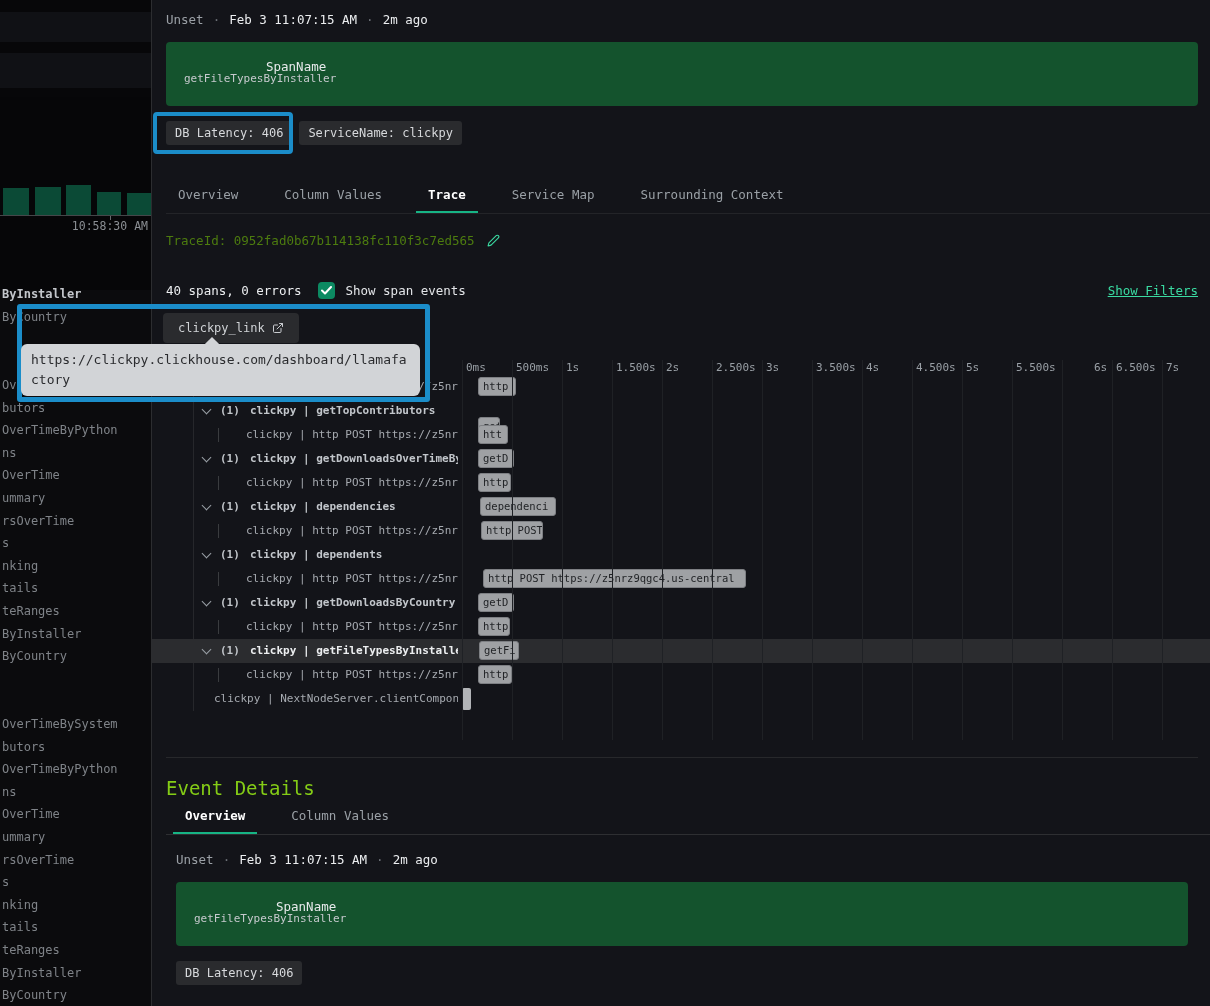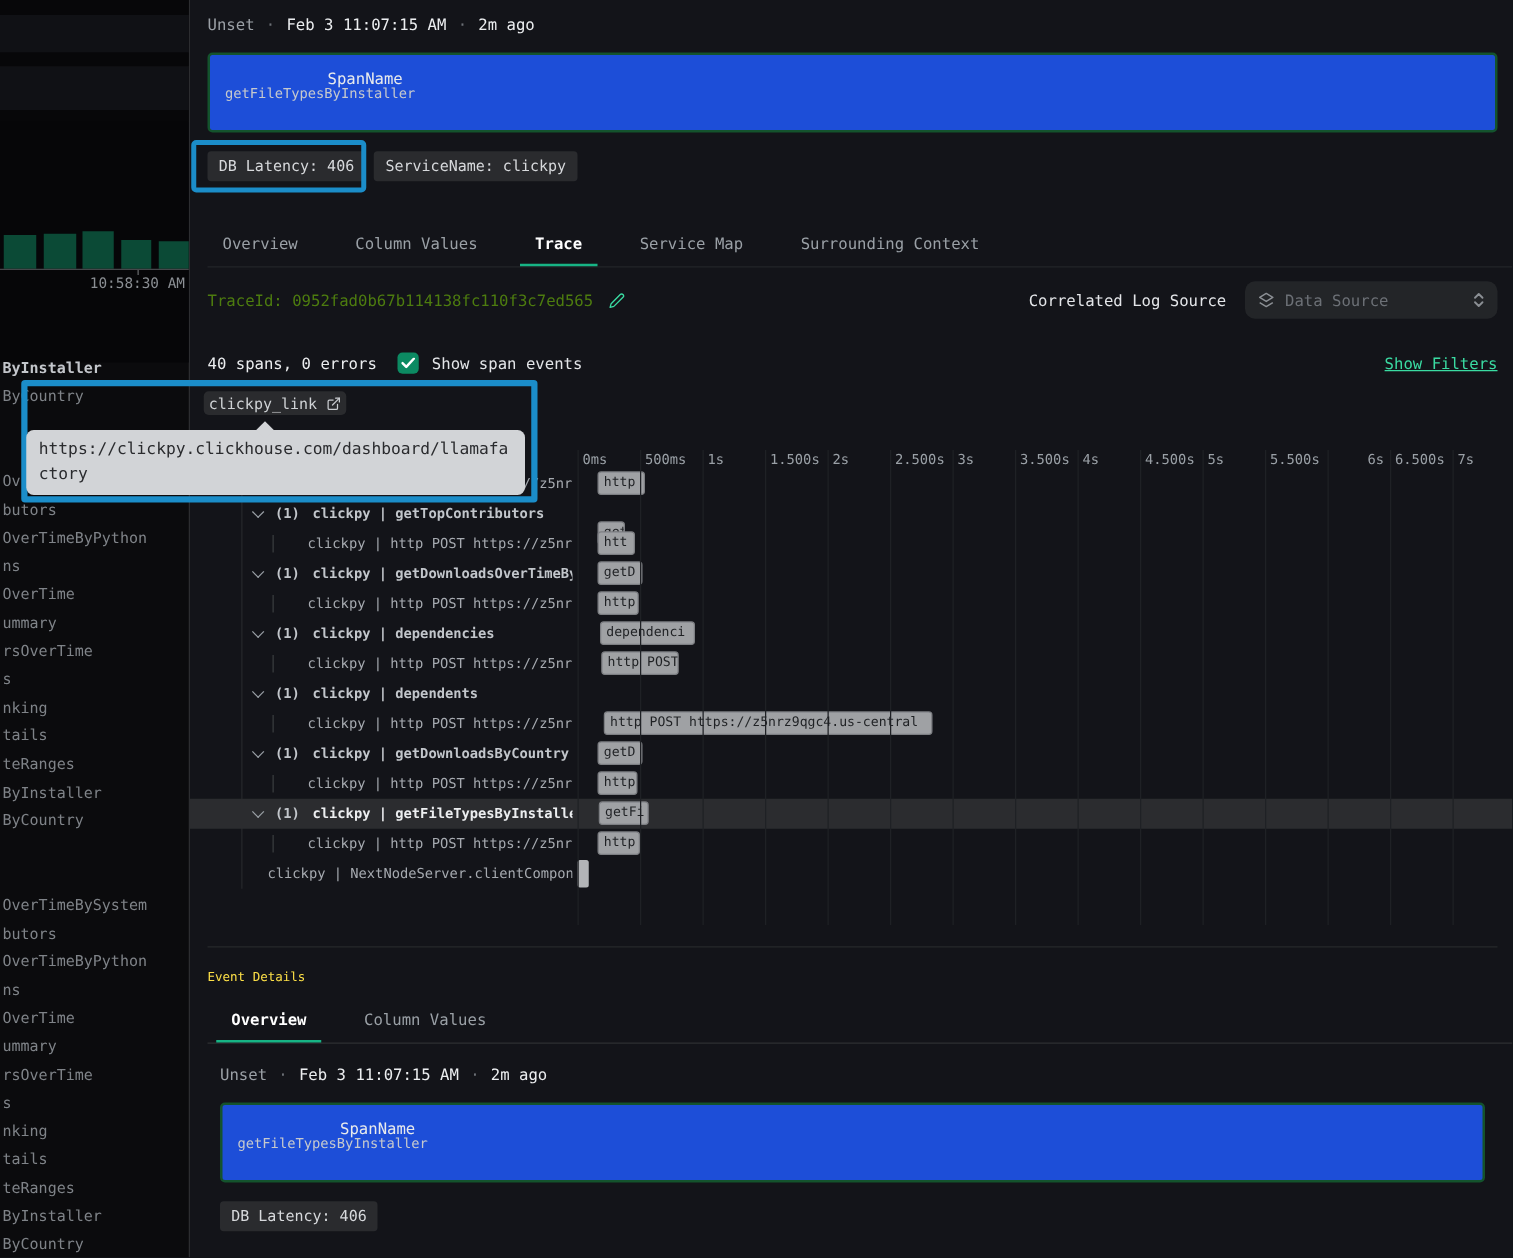--- a/index.html
+++ b/index.html
@@ -30,21 +30,21 @@
                   white-space:nowrap; overflow:hidden; cursor:pointer; }
   .side-list li.active { color:#c3c6cb; font-weight:700; }
   .side-list.top { top:283px; } .side-list.mid { top:374px; } .side-list.bot { top:713px; }
 
   
   .main { position:absolute; left:152px; top:0; width:1058px; height:1006px; background:#131419; }
   .hdr-time { position:absolute; left:14px; top:11px; height:18px; line-height:18px;
               display:flex; gap:9px; align-items:center; }
   .dim { color:#9ba0a6; } .bright { color:#eceef0; } .dot { color:#6c7076; }
   .card { position:absolute; left:14px; right:12px; height:64px;
-          background:#1d4ed8; border:2px solid #14532d; border-radius:4px; padding:11px 12px; }
+          background:#14532d; border:6px solid #14532d; border-radius:4px; padding:11px 12px; }
   .card .clabel { color:#e8eaec; font-size:12.5px; }
   .card .cvalue { color:#c6c9cd; font-size:11px; margin-top:13px; }
   .card.top-card { top:42px; }
   .badges { position:absolute; left:14px; top:121px; display:flex; gap:7px; }
   .badge { background:#2a2b2e; color:#d7d9dc; font-size:12px; height:24px; line-height:24px;
            padding:0 9px; border-radius:3px; white-space:nowrap; }
   
   .tabs { position:absolute; left:14px; right:0; display:flex; border-bottom:1px solid #232428; }
   .tabs.top-tabs { top:182px; }
   .tab { padding:5px 12px 9px; margin-right:22px; color:#9aa0a6; font-size:12.5px;
@@ -61,23 +61,23 @@
             align-items:center; padding:0 10px; gap:8px; cursor:pointer; }
   .select .ph { color:#6c7076; font-size:12.5px; flex:1; }
   
   .spans-row { position:absolute; left:14px; right:12px; top:280px; height:20px;
                display:flex; align-items:center; }
   .checkbox { width:17px; height:17px; background:#0c8a62; border-radius:4px; margin-left:17px;
               display:flex; align-items:center; justify-content:center; cursor:pointer; }
   .cb-label { margin-left:10px; color:#e3e5e8; }
   .show-filters { margin-left:auto; color:#3adba2; text-decoration:underline; cursor:pointer; }
   
-  .link-btn { position:absolute; left:11px; top:313px; height:19px; background:#2a2b2e;
+  .link-btn { position:absolute; left:11px; top:313px; height:30px; background:#2a2b2e;
               border-radius:4px; display:inline-flex; align-items:center; gap:7px;
-              padding:0 4px; color:#cfd2d5; font-size:12px; cursor:pointer; }
+              padding:0 15px; color:#cfd2d5; font-size:12px; cursor:pointer; }
   
   .waterfall { position:absolute; left:0; top:360px; width:1058px; height:382px; }
   .gridline { position:absolute; top:0; width:1px; height:380px; background:#1f2125; }
   .axis-label { position:absolute; top:1px; font-size:11px; color:#9aa0a6; }
   .wrows { position:absolute; left:0; top:15px; width:1058px; }
   .guide-a { position:absolute; left:41px; top:0; width:1px; height:336px; background:#26272b; }
   .wrow { position:relative; height:24px; width:1058px; }
   .wrow.sel { background:#2b2c2f; }
   .wlabel { position:absolute; left:0; top:0; width:306px; height:24px; overflow:hidden;
             line-height:24px; font-size:11px; white-space:nowrap; }
@@ -90,21 +90,21 @@
   .rlabel { position:absolute; left:62px; color:#a6aab0; }
   .ctick { position:absolute; left:66px; top:5px; width:1px; height:14px; background:#3a3c3f; }
   .sel .plabel { color:#eceef0; }
   .wbar { position:absolute; top:2px; height:19px; background:#9fa1a4; border:1px solid #7d7f83;
           border-radius:3px; color:#1f2124; font-size:10.5px; line-height:17px;
           padding:0 4px; overflow:hidden; white-space:nowrap; cursor:pointer; }
   .wbar.center { text-align:center; }
   .wbar.tall { top:1px; height:22px; background:#b2b4b7; border:none; border-radius:2px; }
   .divider { position:absolute; left:14px; right:12px; top:757px; border-top:1px solid #27282b; }
   
-  .ev-title { position:absolute; left:14px; top:777px; color:#fde047; font-size:10px; }
+  .ev-title { position:absolute; left:14px; top:777px; color:#84cc16; font-size:19px; }
   .tabs.ev-tabs { top:803px; border-bottom:1px solid #2e2f32; }
   .tabs.ev-tabs .tab:first-child { margin-left:7px; }
   .ev-time { position:absolute; left:24px; top:851px; height:18px; line-height:18px;
              display:flex; gap:9px; align-items:center; }
   .card.ev-card { top:882px; left:24px; right:22px; }
   .ev-badge { position:absolute; left:24px; top:961px; }
 
   
   .hl-box { position:absolute; border:4px solid #1b8dc9; border-radius:4px; z-index:40;
             pointer-events:none; }
@@ -201,38 +201,20 @@
       <div class="tab">Surrounding Context</div>
     </div>
 
   <div class="trace-row">
     <span class="trace-id">TraceId: 0952fad0b67b114138fc110f3c7ed565</span>
     <span class="pencil">
       <svg width="13" height="13" viewBox="0 0 24 24" fill="none" stroke="#3adba2" stroke-width="2" stroke-linejoin="round">
           <path d="M17 3a2.8 2.8 0 1 1 4 4L7.5 20.5 2 22l1.5-5.5Z"></path>
         </svg>
     </span>
-    <span class="trace-right">
-      <span class="corr-label">Correlated Log Source</span>
-      <span class="select">
-        <span>
-          <svg width="14" height="14" viewBox="0 0 24 24" fill="none" stroke="#8b8f94" stroke-width="2" stroke-linejoin="round">
-              <path d="m12 3 9 5.5-9 5.5-9-5.5Z"></path>
-              <path d="m3 15.5 9 5.5 9-5.5"></path>
-            </svg>
-        </span>
-        <span class="ph">Data Source</span>
-        <span>
-          <svg width="10" height="14" viewBox="0 0 10 14" fill="none" stroke="#8b8f94" stroke-width="1.5" stroke-linecap="round" stroke-linejoin="round">
-              <path d="M2 5.2 5 2.2l3 3"></path>
-              <path d="m2 8.8 3 3 3-3"></path>
-            </svg>
-        </span>
-      </span>
-    </span>
   </div>
 
   <div class="spans-row">
     <span class="bright">40 spans, 0 errors</span>
     <span class="checkbox">
       <svg width="11" height="9" viewBox="0 0 11 9" fill="none" stroke="#ffffff" stroke-width="2" stroke-linecap="round" stroke-linejoin="round">
           <path d="M1 4.5 4 7.5 10 1"></path>
         </svg>
     </span>
     <span class="cb-label">Show span events</span>

